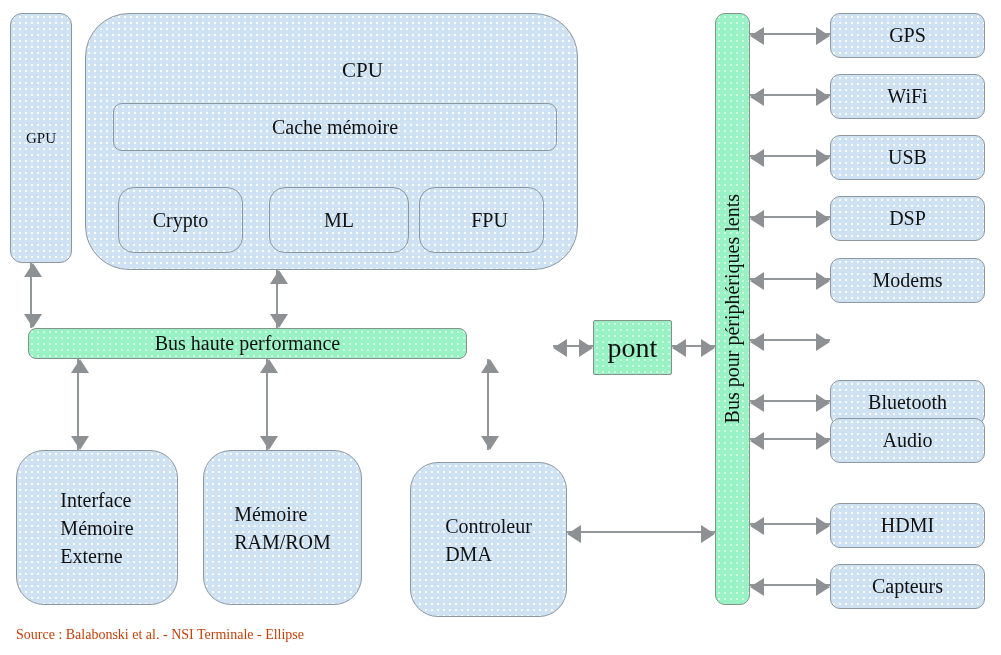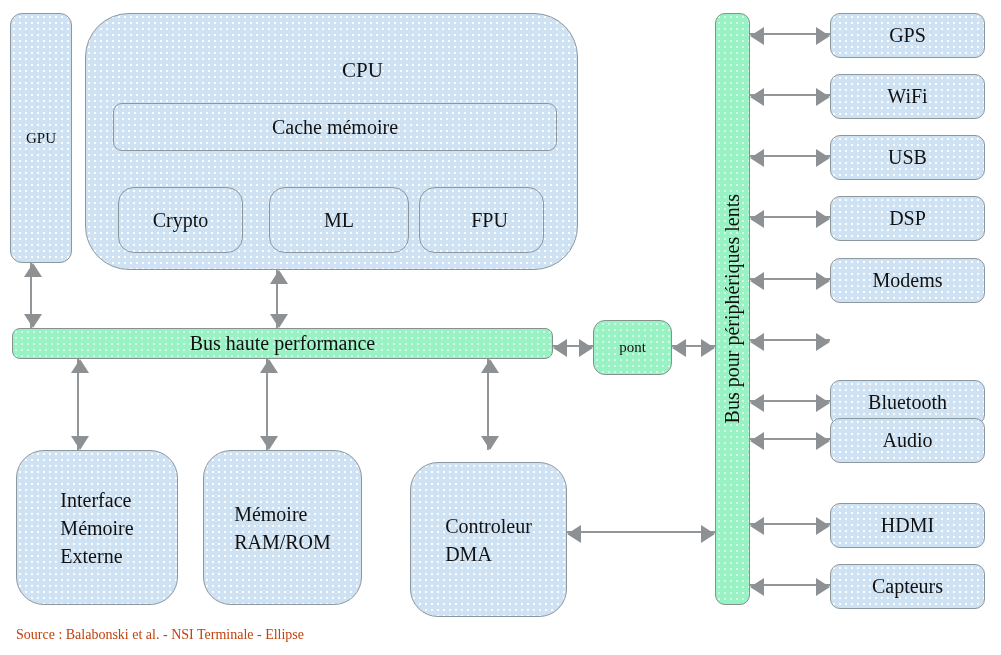--- a/index.html
+++ b/index.html
@@ -36,22 +36,22 @@
     border-left:9px solid transparent;border-right:9px solid transparent;border-top:14px solid #8e9194;}
   
   #gpu{left:10px;top:13px;width:62px;height:250px;border-radius:12px;font-size:15px;}
   #cpu{left:85px;top:13px;width:493px;height:257px;border-radius:44px;}
   #cpu-title{position:absolute;left:0;top:44px;width:100%;text-align:center;font-size:21px;margin-left:31px;}
   #cache{left:27px;top:89px;width:444px;height:48px;border-radius:9px;font-size:20px;}
   .unit{top:173px;height:66px;border-radius:16px;font-size:20px;}
   #unit-crypto{left:32px;width:125px;}
   #unit-ml{left:183px;width:140px;}
   #unit-fpu{left:333px;width:125px;padding-left:16px;}
-  #fastbus{left:12px;top:328px;width:541px;height:31px;border-radius:8px;font-size:20px;}
-  #pont{left:593px;top:320px;width:79px;height:55px;border-radius:12px;font-size:15px;}
+  #fastbus{left:28px;top:328px;width:439px;height:31px;border-radius:8px;font-size:20px;}
+  #pont{left:593px;top:320px;width:79px;height:55px;border-radius:2px;font-size:28px;}
   #vbus{left:715px;top:13px;width:35px;height:592px;border-radius:10px;}
   #vbus span{writing-mode:vertical-rl;transform:rotate(180deg);font-size:20px;white-space:nowrap;}
   .mem{top:450px;height:155px;border-radius:28px;font-size:20px;line-height:1.4;}
   .mem span{white-space:pre-line;}
   #mem-ext{left:16px;width:162px;}
   #mem-ram{left:203px;width:159px;}
   #mem-dma{left:410px;width:157px;margin-top:12px;}
   .p-row{position:absolute;left:750px;width:235px;height:45px;}
   .p-row .p-arrow{left:0;top:20px;width:80px;}
   .p-box{position:absolute;left:80px;top:0;width:155px;height:45px;border-radius:10px;font-size:20px;}

